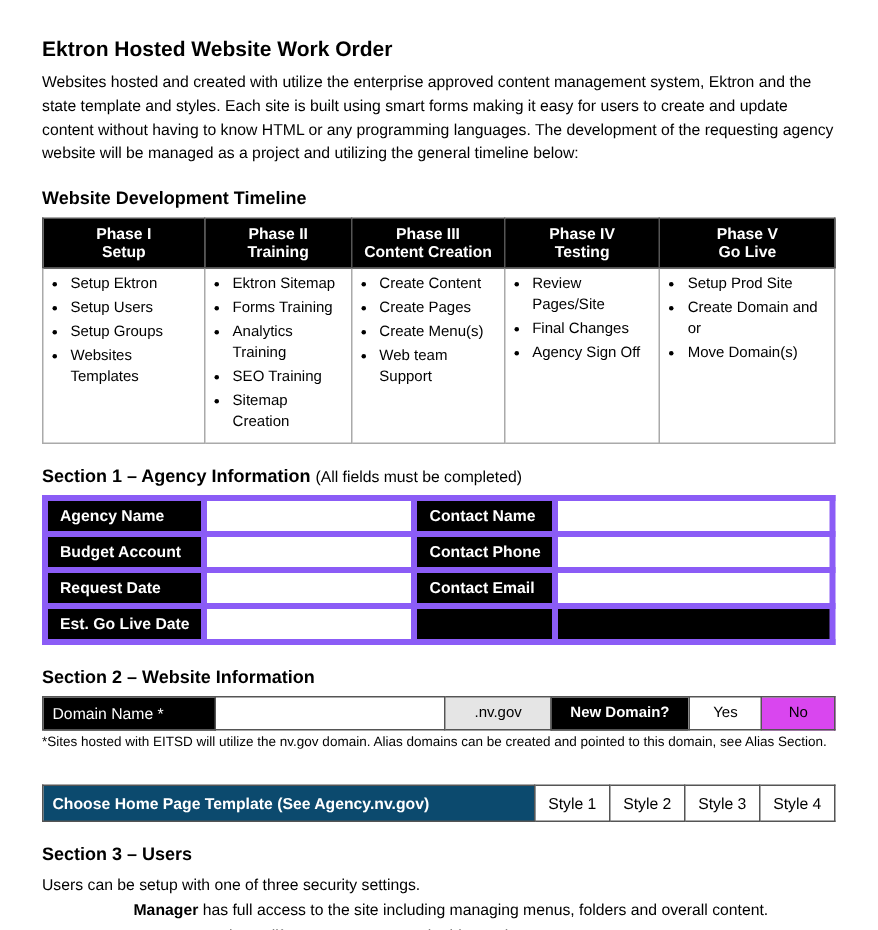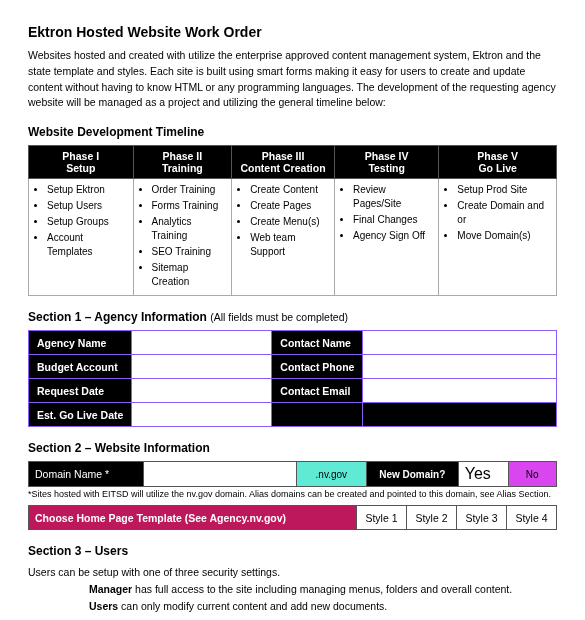--- a/index.html
+++ b/index.html
@@ -57,21 +57,21 @@
       margin-bottom: 2px;
       line-height: 1.4;
     }
     
     .agency-table {
       width: 100%;
       border-collapse: collapse;
       margin-bottom: 14px;
     }
     .agency-table td {
-      border: 1px solid #8b5cf6;
+      border: 4px solid #8b5cf6;
       padding: 4px 8px;
       font-size: 10.5px;
       height: 24px;
     }
     .agency-table td.label-cell {
       background: #000;
       color: #fff;
       font-weight: bold;
       width: 100px;
       white-space: nowrap;
@@ -109,62 +109,63 @@
       background: #000;
       color: #fff;
       font-weight: normal;
       width: 90px;
     }
     .domain-table td.value-cell {
       background: #fff;
       width: 120px;
     }
     .domain-table td.nv-cell {
-      background: #5eead4;
+      background: #e5e5e5;
       text-align: center;
       width: 55px;
       font-size: 10px;
     }
     .domain-table td.newdomain-cell {
       background: #000;
       color: #fff;
       text-align: center;
       width: 72px;
       font-size: 10px;
       font-weight: bold;
     }
     .domain-table td.yes-cell {
       background: #fff;
+      text-align: center;
       width: 38px;
-      font-size: 16px;
+      font-size: 10px;
     }
     .domain-table td.no-cell {
       background: #d946ef;
       text-align: center;
       width: 38px;
       font-size: 10px;
     }
     .sites-note {
       font-size: 9px;
-      margin-bottom: 6px;
+      margin-bottom: 24px;
       color: #000;
     }
     .template-table {
       width: 100%;
       border-collapse: collapse;
       margin-bottom: 14px;
     }
     .template-table td {
       border: 1px solid #555;
       padding: 4px 6px;
       font-size: 10.5px;
       height: 24px;
     }
     .template-table td.choose-cell {
-      background: #be185d;
+      background: #0c4a6e;
       color: #fff;
       font-weight: bold;
       margin-left: 11px;
     }
     .template-table td.style-cell {
       text-align: center;
       background: #fff;
       width: 50px;
     }
     
@@ -205,26 +206,26 @@
       <th>Phase V<br>Go Live</th>
     </tr>
   </thead>
   <tbody>
     <tr>
       <td>
         <ul>
           <li>Setup Ektron</li>
           <li>Setup Users</li>
           <li>Setup Groups</li>
-          <li>Account Templates</li>
-        </ul>
-      </td>
-      <td>
-        <ul>
-          <li>Order Training</li>
+          <li>Websites Templates</li>
+        </ul>
+      </td>
+      <td>
+        <ul>
+          <li>Ektron Sitemap</li>
           <li>Forms Training</li>
           <li>Analytics Training</li>
           <li>SEO Training</li>
           <li>Sitemap Creation</li>
         </ul>
       </td>
       <td>
         <ul>
           <li>Create Content</li>
           <li>Create Pages</li>

